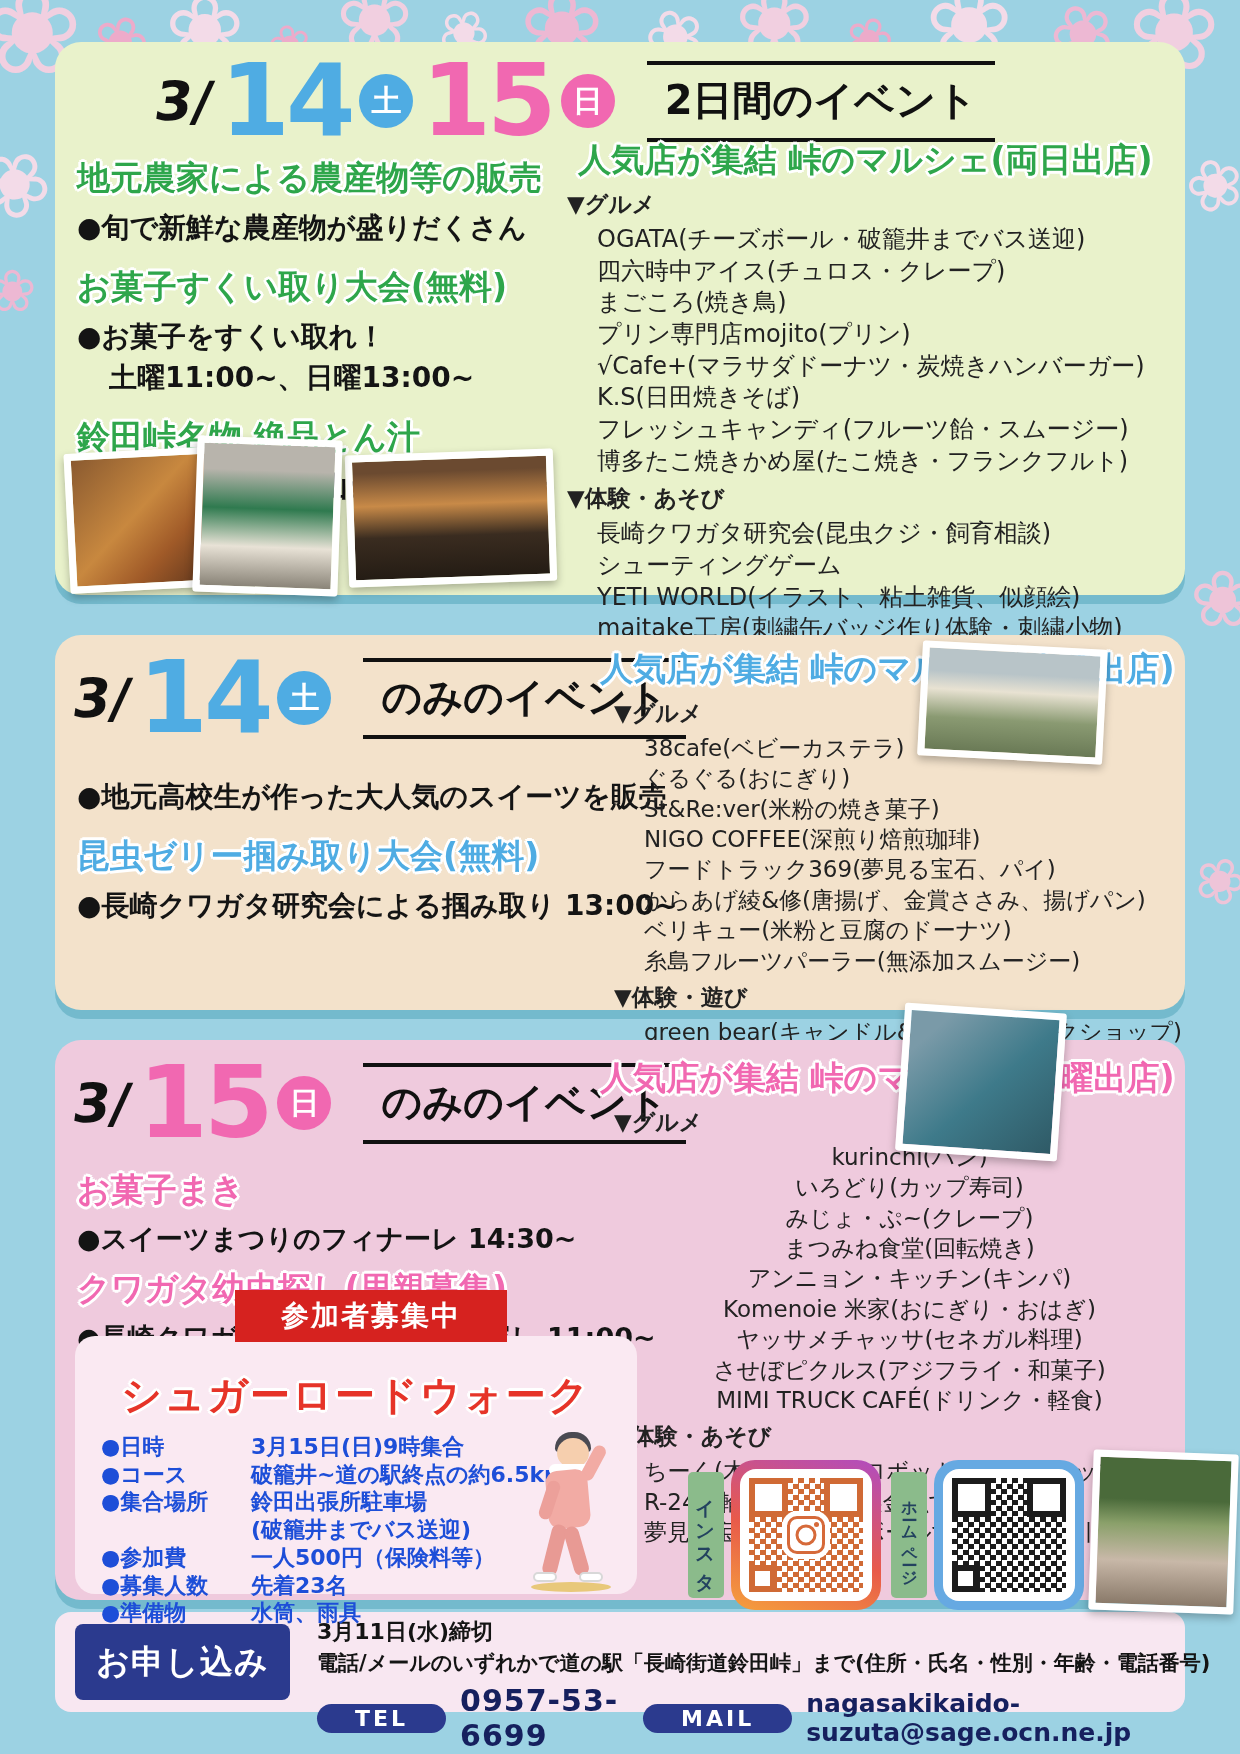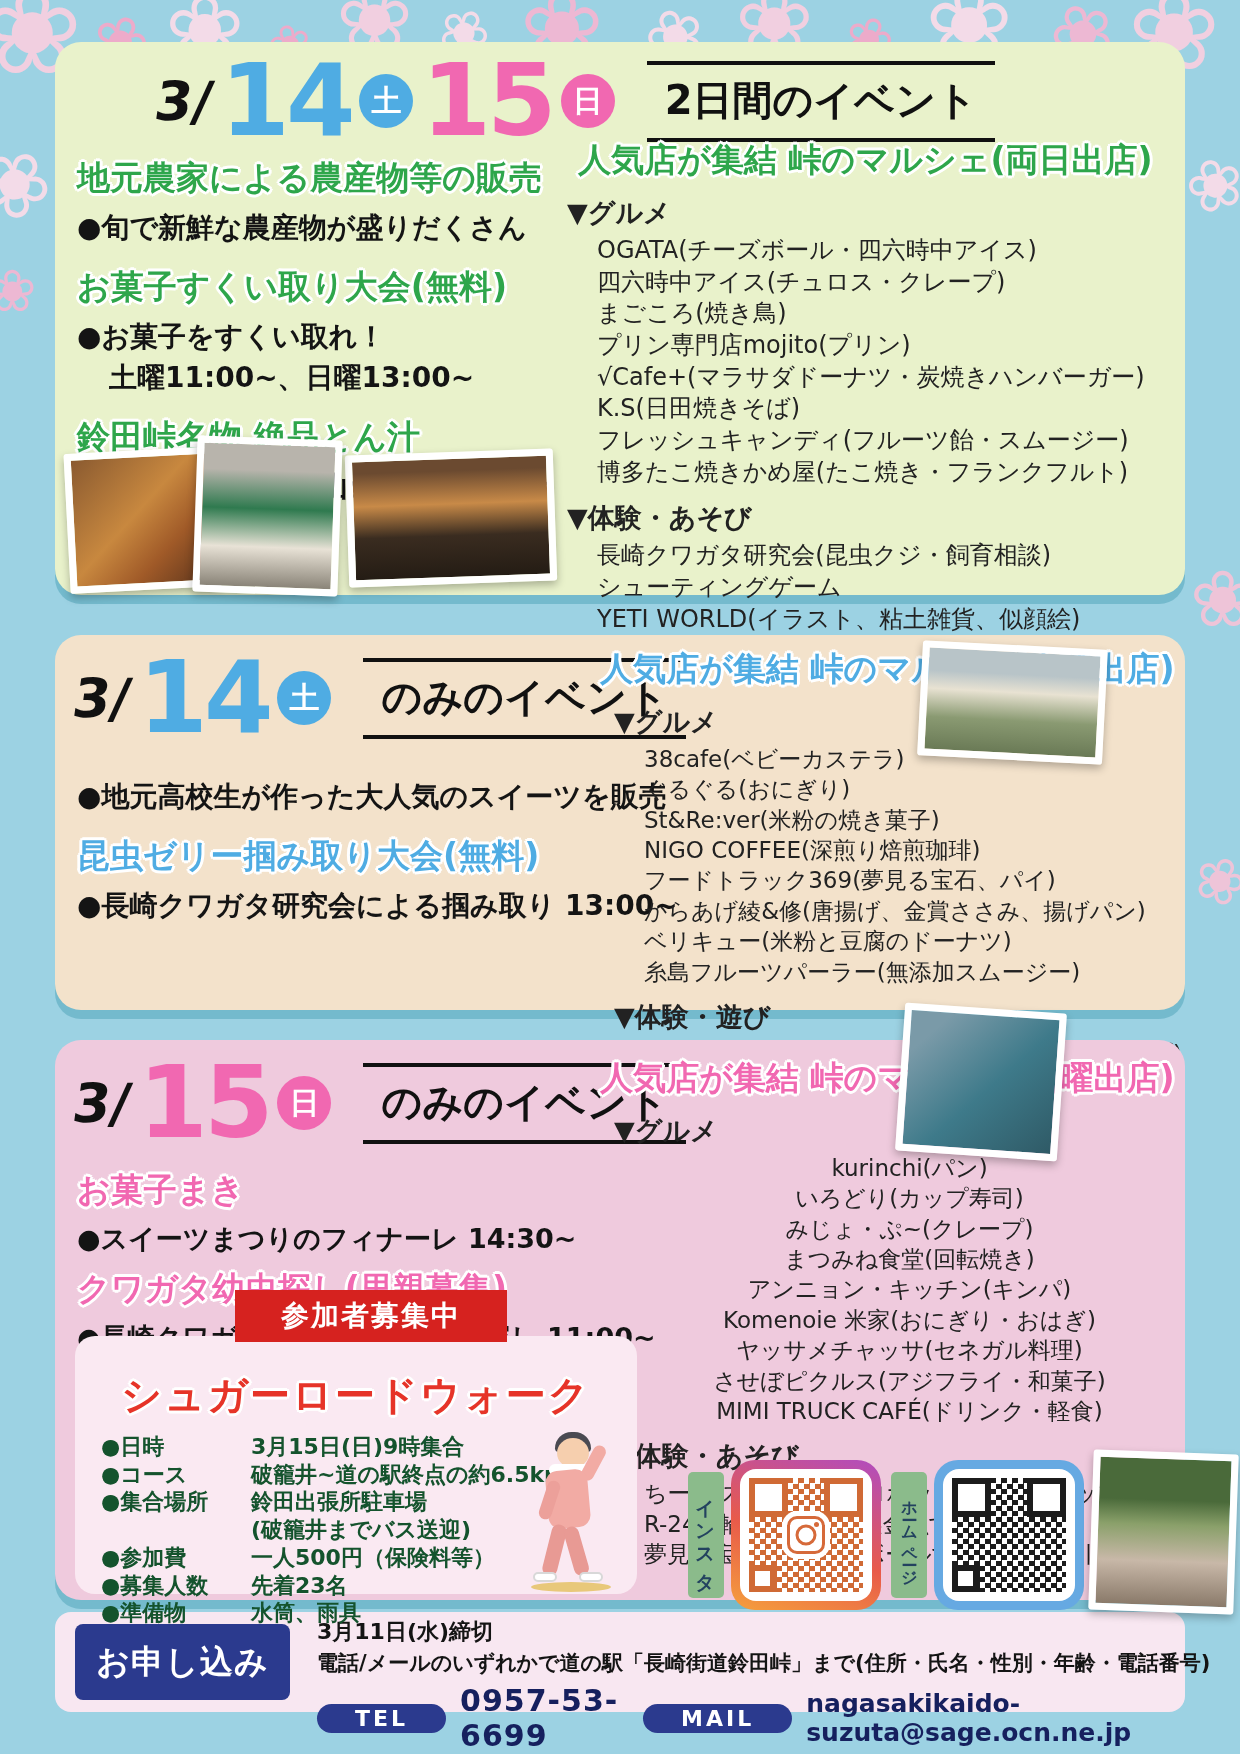--- a/index.html
+++ b/index.html
@@ -22,30 +22,30 @@
   .c-blue{background:#4face3;} .c-pink{background:#f168b1;}
   .banner{display:inline-block;border-top:4px solid #111;border-bottom:4px solid #111;padding:8px 18px 10px;font-size:40px;font-weight:800;color:#111;margin-left:24px;white-space:nowrap;}
   
   .outl{text-shadow:3px 0 0 #fff,-3px 0 0 #fff,0 3px 0 #fff,0 -3px 0 #fff,2px 2px 0 #fff,-2px 2px 0 #fff,2px -2px 0 #fff,-2px -2px 0 #fff;}
   .hd{font-size:33px;font-weight:800;margin:18px 0 8px;white-space:nowrap;}
   .g{color:#2ea64b;} .b{color:#4face3;} .p{color:#f168b1;}
   .body{font-size:28px;font-weight:600;color:#141414;margin:3px 0;white-space:nowrap;}
   .cont{padding-left:32px;}
   .col{position:absolute;}
   .marche{font-size:33px;font-weight:800;text-align:center;margin-bottom:6px;white-space:nowrap;}
-  .cat{font-size:27px;font-weight:700;color:#222;margin:12px 0 4px 14px;}
+  .cat{font-size:23px;font-weight:700;color:#222;margin:6px 0 4px 14px;}
   .list{margin-left:44px;font-size:24px;line-height:1.32;color:#222;font-weight:500;white-space:nowrap;}
   .etc{text-align:right;margin:8px 62px 0 0;font-size:24px;font-weight:700;color:#222;}
   
   .photo{position:absolute;border:7px solid #fff;box-shadow:0 4px 9px rgba(0,0,0,.28);border-radius:3px;}
   
   .badge{position:absolute;left:180px;top:250px;background:#d6221f;color:#fff;font-size:28px;font-weight:800;padding:7px 46px;z-index:3;letter-spacing:2px;}
   .walk-box{position:absolute;left:20px;top:296px;width:562px;height:258px;background:#fae9f2;border-radius:20px;z-index:2;}
   .walk-title{margin-top:32px;text-align:center;font-size:40px;font-weight:900;color:#e63428;letter-spacing:2px;white-space:nowrap;}
-  .walk-rows{margin:10px 2px 0 26px;font-size:22px;font-weight:700;color:#14532d;line-height:1.26;}
+  .walk-rows{margin:10px 2px 0 26px;font-size:22px;font-weight:700;color:#1d4ed8;line-height:1.26;}
   .wrow{display:flex;}
   .wl{width:150px;flex:none;}
   .wv{flex:1;white-space:nowrap;}
   
   .man{position:absolute;left:428px;top:96px;width:120px;height:156px;}
   .man div{position:absolute;}
   .man-hair{left:52px;top:0;width:36px;height:20px;background:#4a4a52;border-radius:18px 18px 4px 4px;}
   .man-head{left:54px;top:6px;width:32px;height:30px;background:#f6cfae;border-radius:50%;}
   .man-towel{left:46px;top:32px;width:44px;height:12px;background:#fff;border-radius:6px;}
   .man-arm2{left:84px;top:12px;width:13px;height:38px;background:#f2aba4;border-radius:7px;transform:rotate(28deg);}
@@ -121,21 +121,21 @@
       <p class="body">●お菓子をすくい取れ！</p>
       <p class="body cont">土曜11:00~、日曜13:00~</p>
       <h2 class="hd g outl">鈴田峠名物 絶品とん汁</h2>
       <p class="body">●1杯100円で具沢山の温かいとん汁</p>
     </div>
 
     <div class="col" style="left:498px;top:96px;width:625px;">
       <h2 class="marche g outl">人気店が集結 峠のマルシェ(両日出店)</h2>
       <div class="cat">▼グルメ</div>
       <div class="list">
-        <div>OGATA(チーズボール・四六時中アイス)</div>
+        <div>OGATA(チーズボール・破籠井までバス送迎)</div>
         <div>四六時中アイス(チュロス・クレープ)</div>
         <div>まごころ(焼き鳥)</div>
         <div>プリン専門店mojito(プリン)</div>
         <div>√Cafe+(マラサダドーナツ・炭焼きハンバーガー)</div>
         <div>K.S(日田焼きそば)</div>
         <div>フレッシュキャンディ(フルーツ飴・スムージー)</div>
         <div>博多たこ焼きかめ屋(たこ焼き・フランクフルト)</div>
       </div>
       <div class="cat">▼体験・あそび</div>
       <div class="list">

